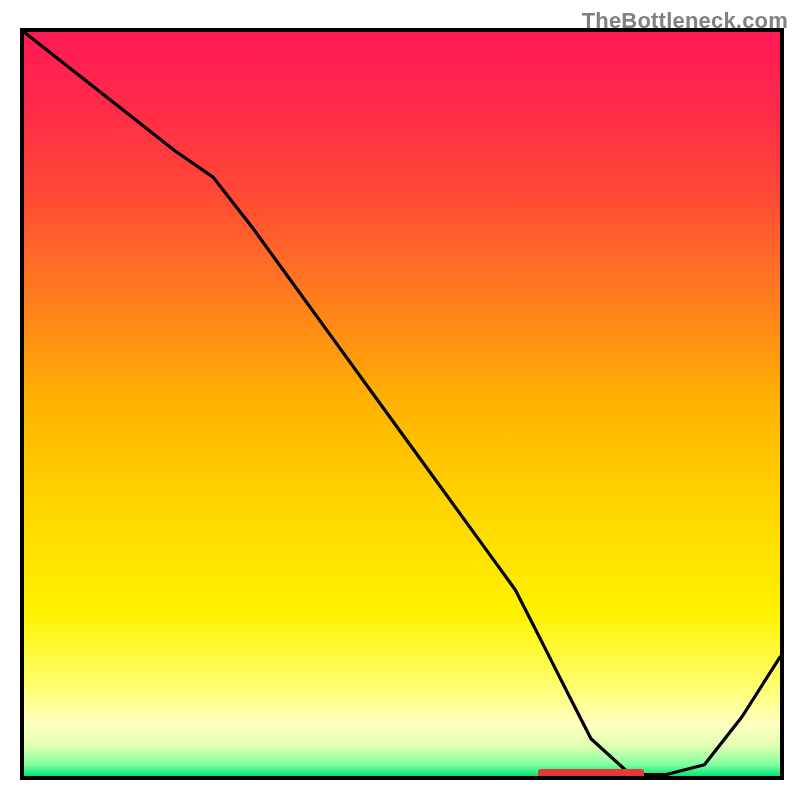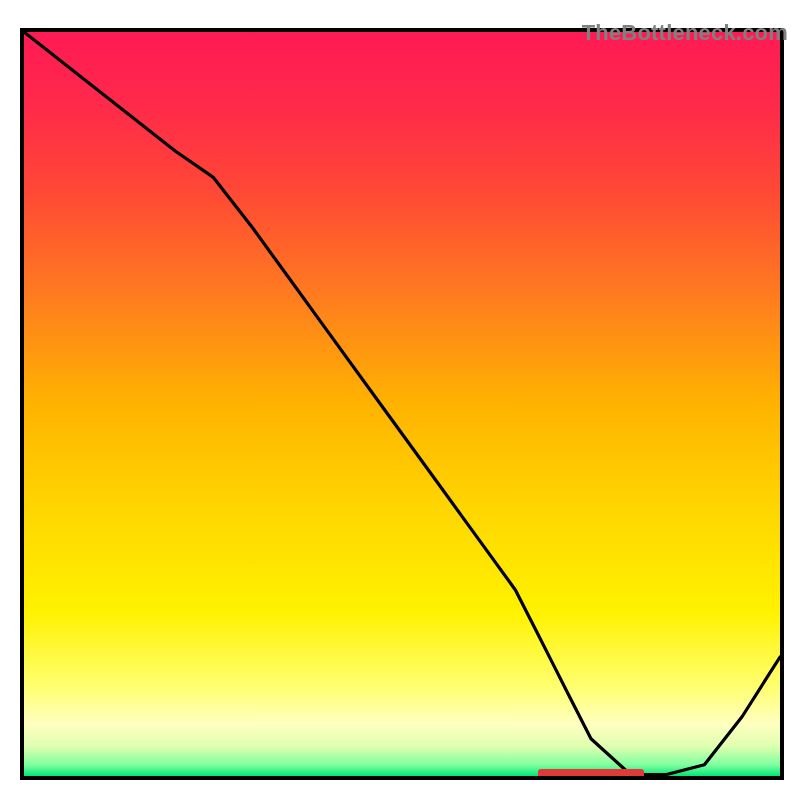--- a/index.html
+++ b/index.html
@@ -11,21 +11,21 @@
     font-family: Arial, Helvetica, sans-serif;
     overflow: hidden;
   }
   .container {
     position: relative;
     width: 800px;
     height: 800px;
   }
   .watermark {
     position: absolute;
-    top: 20px;
+    top: 8px;
     right: 12px;
     font-size: 22px;
     font-weight: bold;
     color: #808080;
     letter-spacing: 0.2px;
     z-index: 50;
   }
   .plot-frame {
     position: absolute;
     left: 20px;

